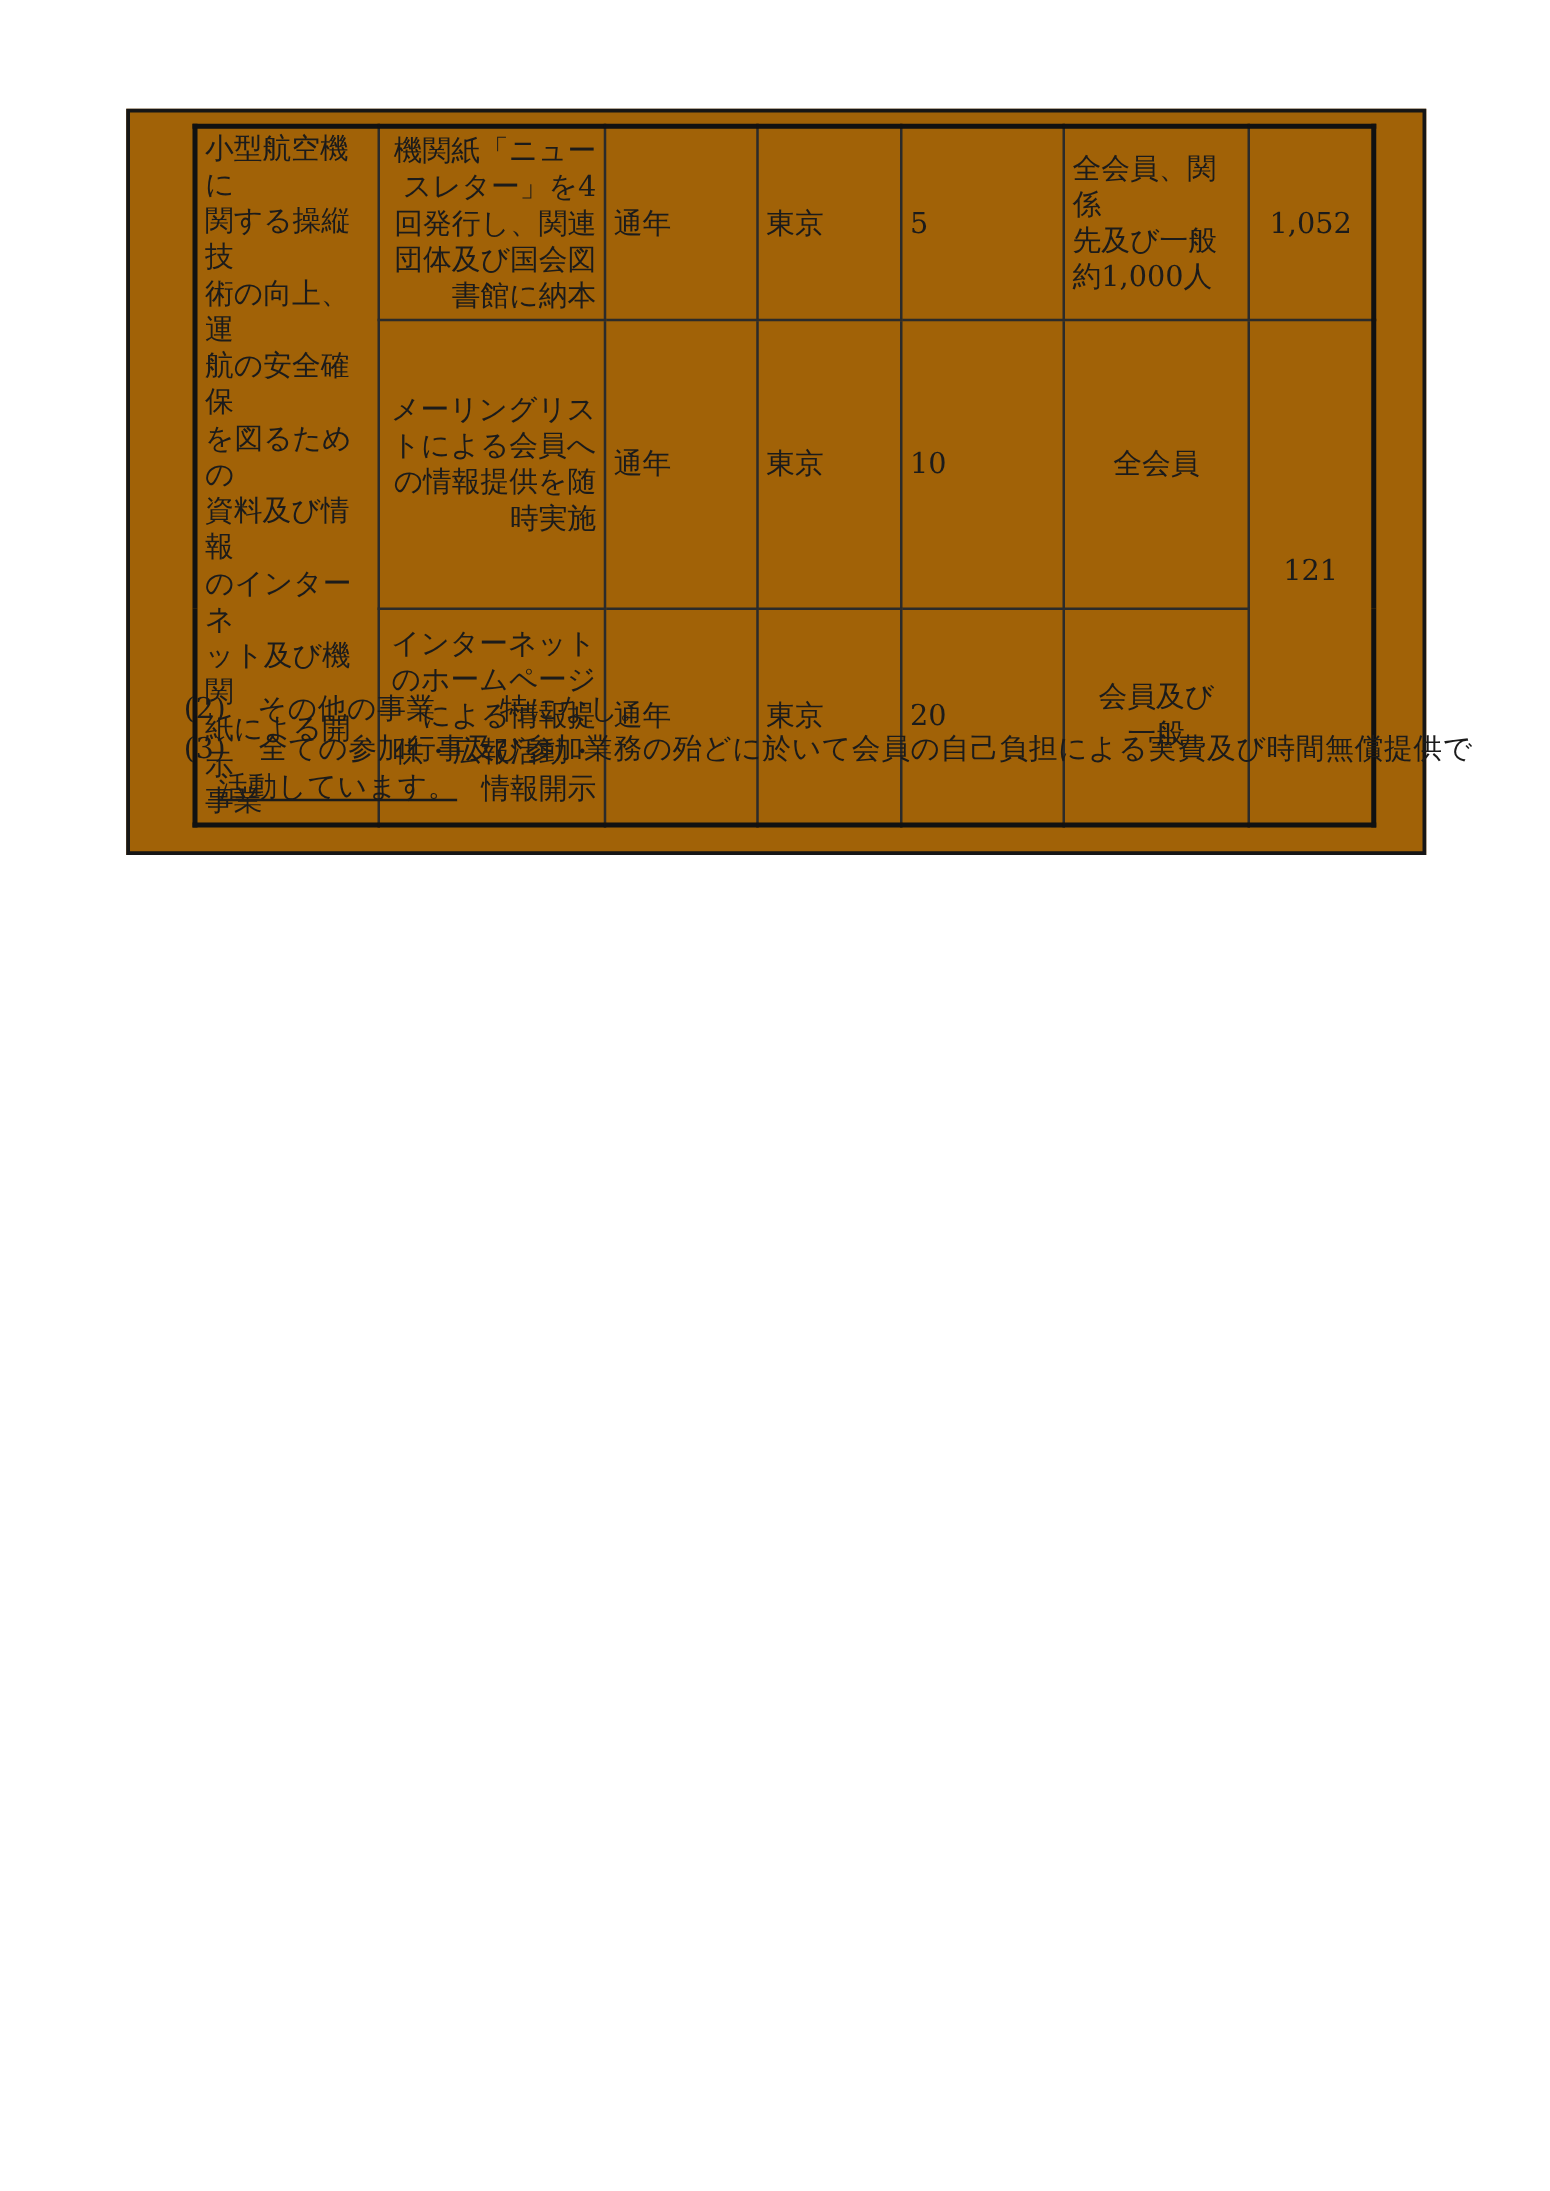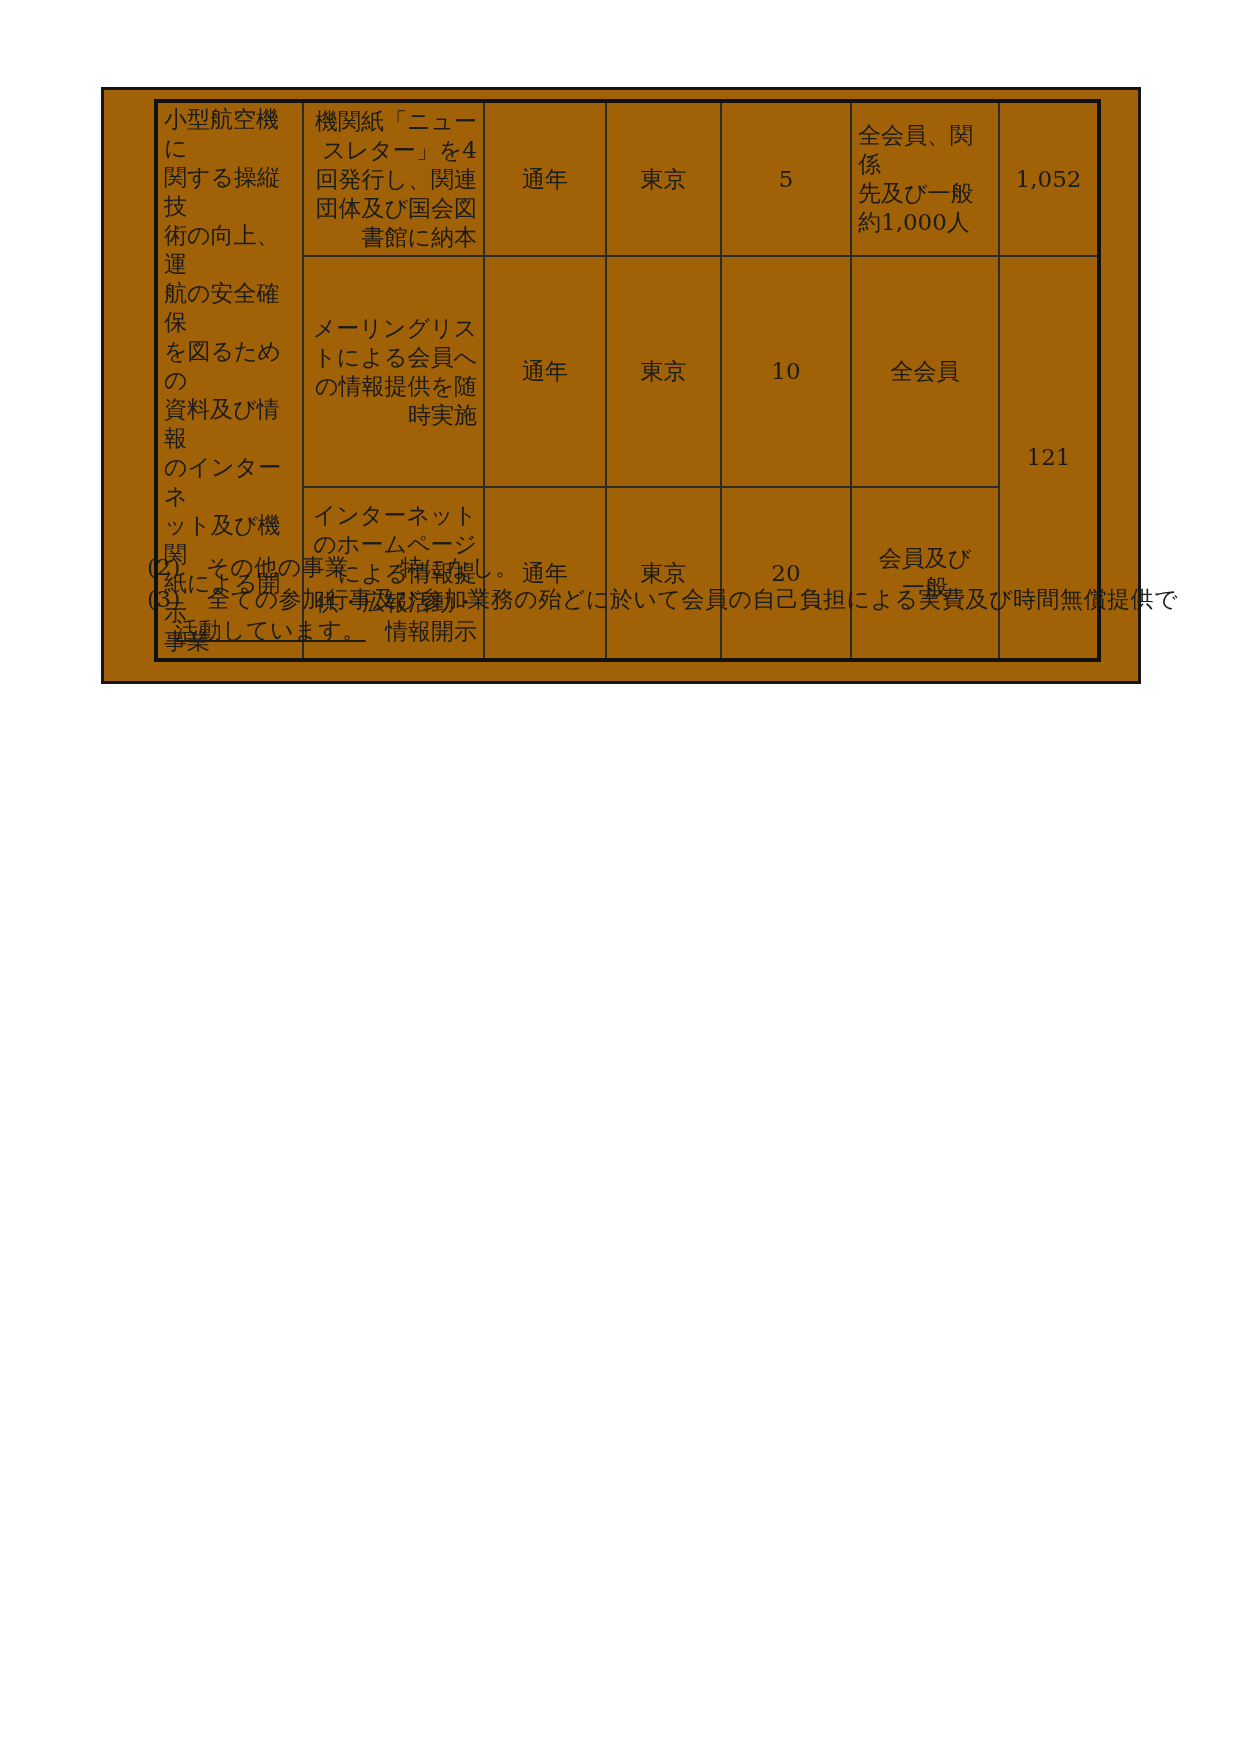--- a/index.html
+++ b/index.html
@@ -43,21 +43,21 @@
     padding-left: 5px;
     padding-right: 2px;
     line-height: 28px;
   }
   td.activity {
     white-space: pre-line;
     text-align: right;
     padding-left: 7px;
     padding-right: 2px;
   }
-  td.center { text-align: center; }
+  td.center { }
   td.audience { padding-left: 9px; padding-right: 9px; }
   td.audience .aud-line { text-align: left; }
   td.audience .aud-line.right { text-align: left; }
   td.aud-center { text-align: center; white-space: pre-line; }
   td.amount { text-align: center; }
   .r1 { height: 155px; }
   .r2 { height: 112px; }
   .r3 { height: 173px; }
   .note {
     position: absolute;

